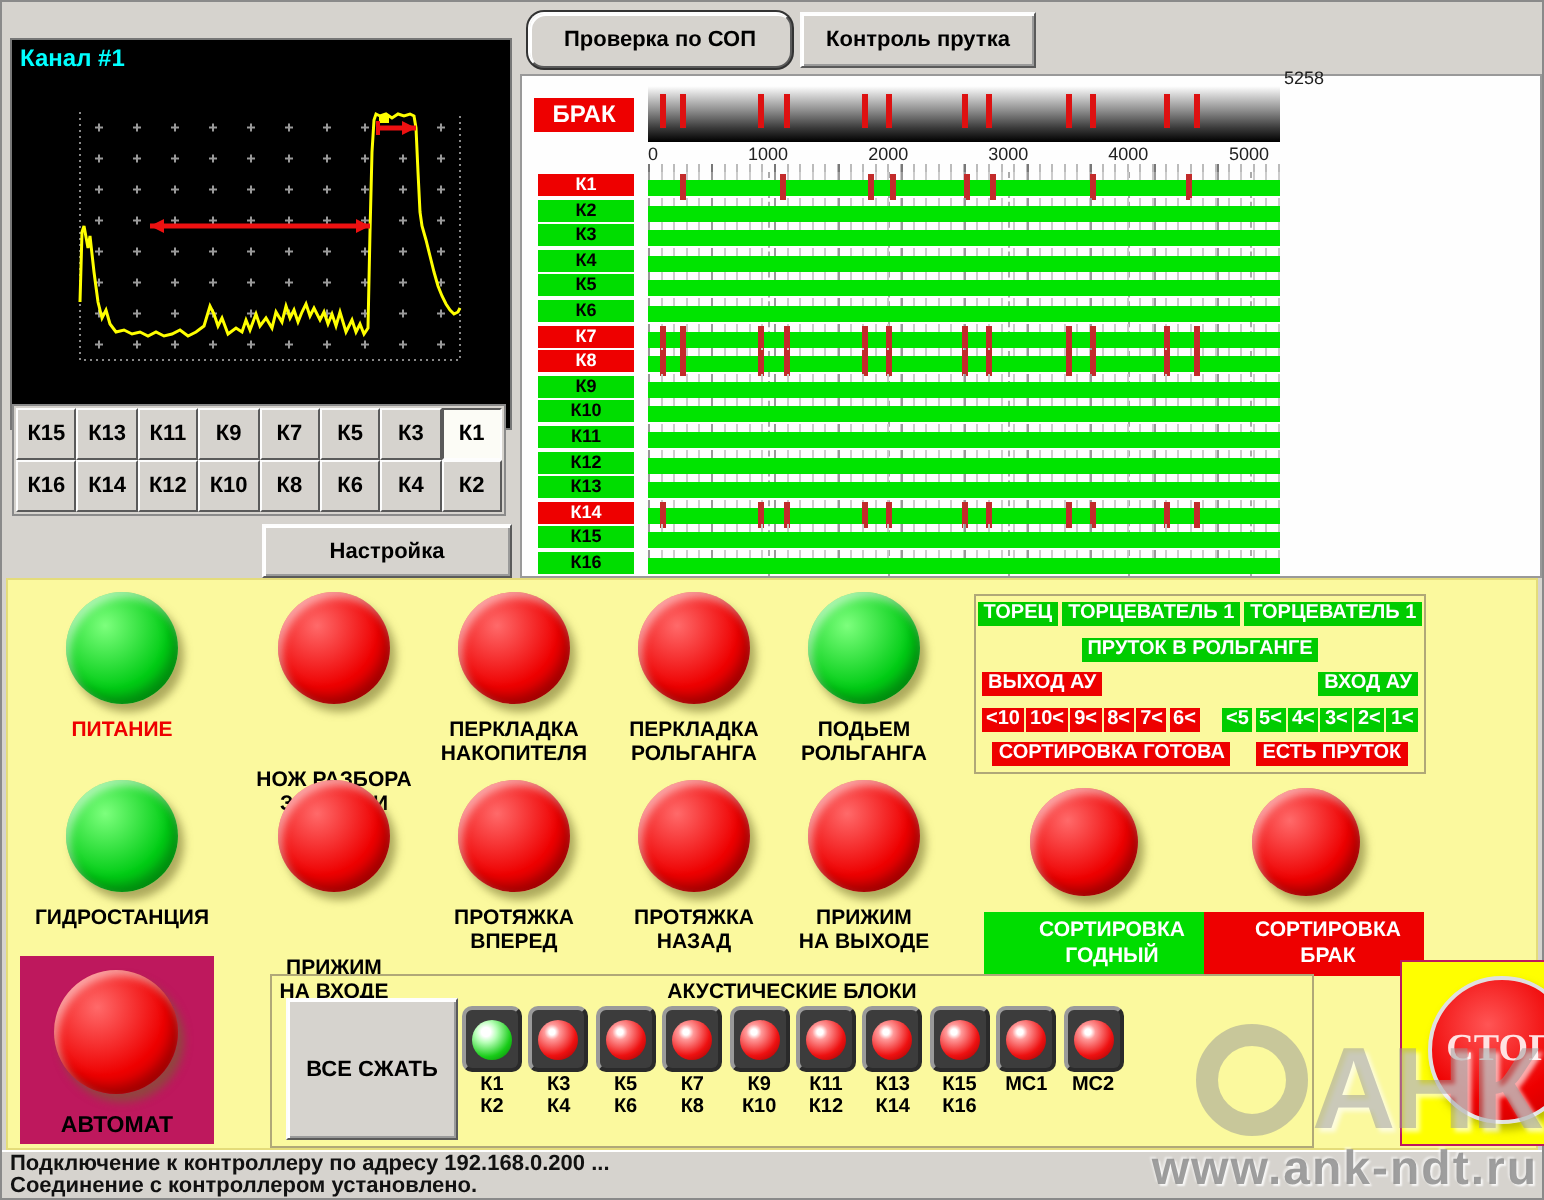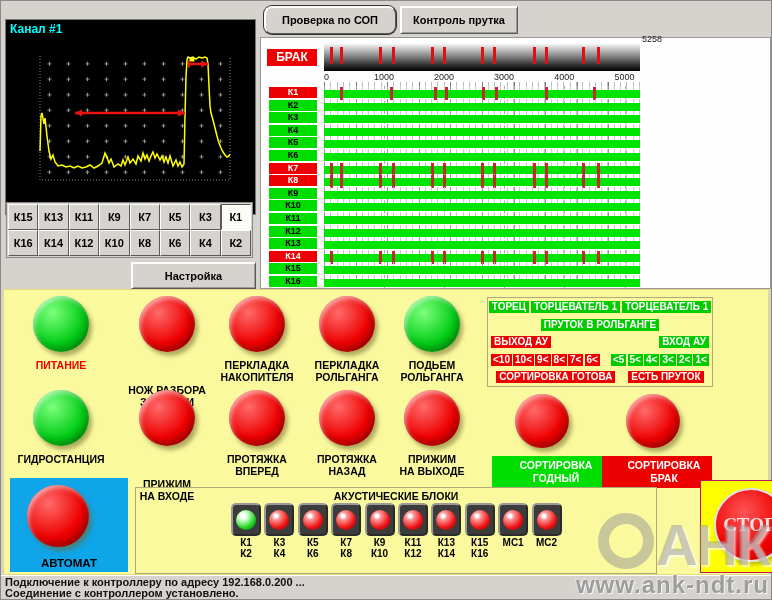--- a/index.html
+++ b/index.html
@@ -81,21 +81,21 @@
   
   .sort-circle{position:absolute;top:104px;width:54px;height:54px;border-radius:50%;cursor:pointer;
     background:radial-gradient(circle at 35% 30%,#ff6a6a,#ee0000 58%,#b80000);
     box-shadow:3px 4px 4px rgba(110,105,40,.55),inset -3px -4px 6px rgba(0,0,0,.25),inset 2px 3px 4px rgba(255,255,255,.55);}
   #sort-good-btn{left:511px;} #sort-bad-btn{left:622px;}
   .sort-label{position:absolute;top:166px;height:32px;font-size:10.5px;font-weight:bold;color:#fff;
     display:flex;align-items:center;justify-content:center;text-align:center;white-space:pre-line;line-height:13px;padding-left:14px;}
   #sort-good-label{left:488px;width:100px;background:#00dd00;}
   #sort-bad-label{left:598px;width:96px;background:#ee0000;}
   
-  .automat{position:absolute;left:6px;top:188px;width:118px;height:94px;background:#0ea5e9;}
+  .automat{position:absolute;left:6px;top:188px;width:97px;height:94px;background:#be185d;}
   .automat .pushbtn{position:absolute;left:17px;top:7px;width:62px;height:62px;}
   .automat-label{position:absolute;left:0;bottom:3px;width:100%;text-align:center;
     font-size:11.5px;font-weight:bold;color:#000;}
   
   .acoustic{position:absolute;left:131px;top:197px;width:522px;height:87px;border:1px solid #b0a878;
     box-sizing:border-box;}
   .ac-title{position:absolute;left:0;top:2px;width:100%;text-align:center;font-size:10.5px;font-weight:bold;}
   .ac-btn-wide{position:absolute;top:11px;width:84px;height:69px;}
   #btn-compress{left:7px;} #btn-release{left:430px;}
   #ac-blocks{position:absolute;left:95px;top:15px;width:334px;display:flex;gap:3.4px;}
@@ -450,20 +450,21 @@
     <div class="sort-label" id="sort-bad-label">СОРТИРОВКА
 БРАК</div>
 
     <div class="automat">
       <div class="pushbtn red"></div>
       <div class="automat-label">АВТОМАТ</div>
     </div>
 
     <div class="acoustic">
       <div class="ac-title">АКУСТИЧЕСКИЕ БЛОКИ</div>
+      <div class="win-btn ac-btn-wide" id="btn-compress">ВСЕ СЖАТЬ</div>
       <div id="ac-blocks">
           <div class="ac-cell">
             <div class="ac-btn">
               <div class="led green"></div>
             </div>
             <div class="ac-lab">К1
 К2</div>
           </div>
           <div class="ac-cell">
             <div class="ac-btn">

